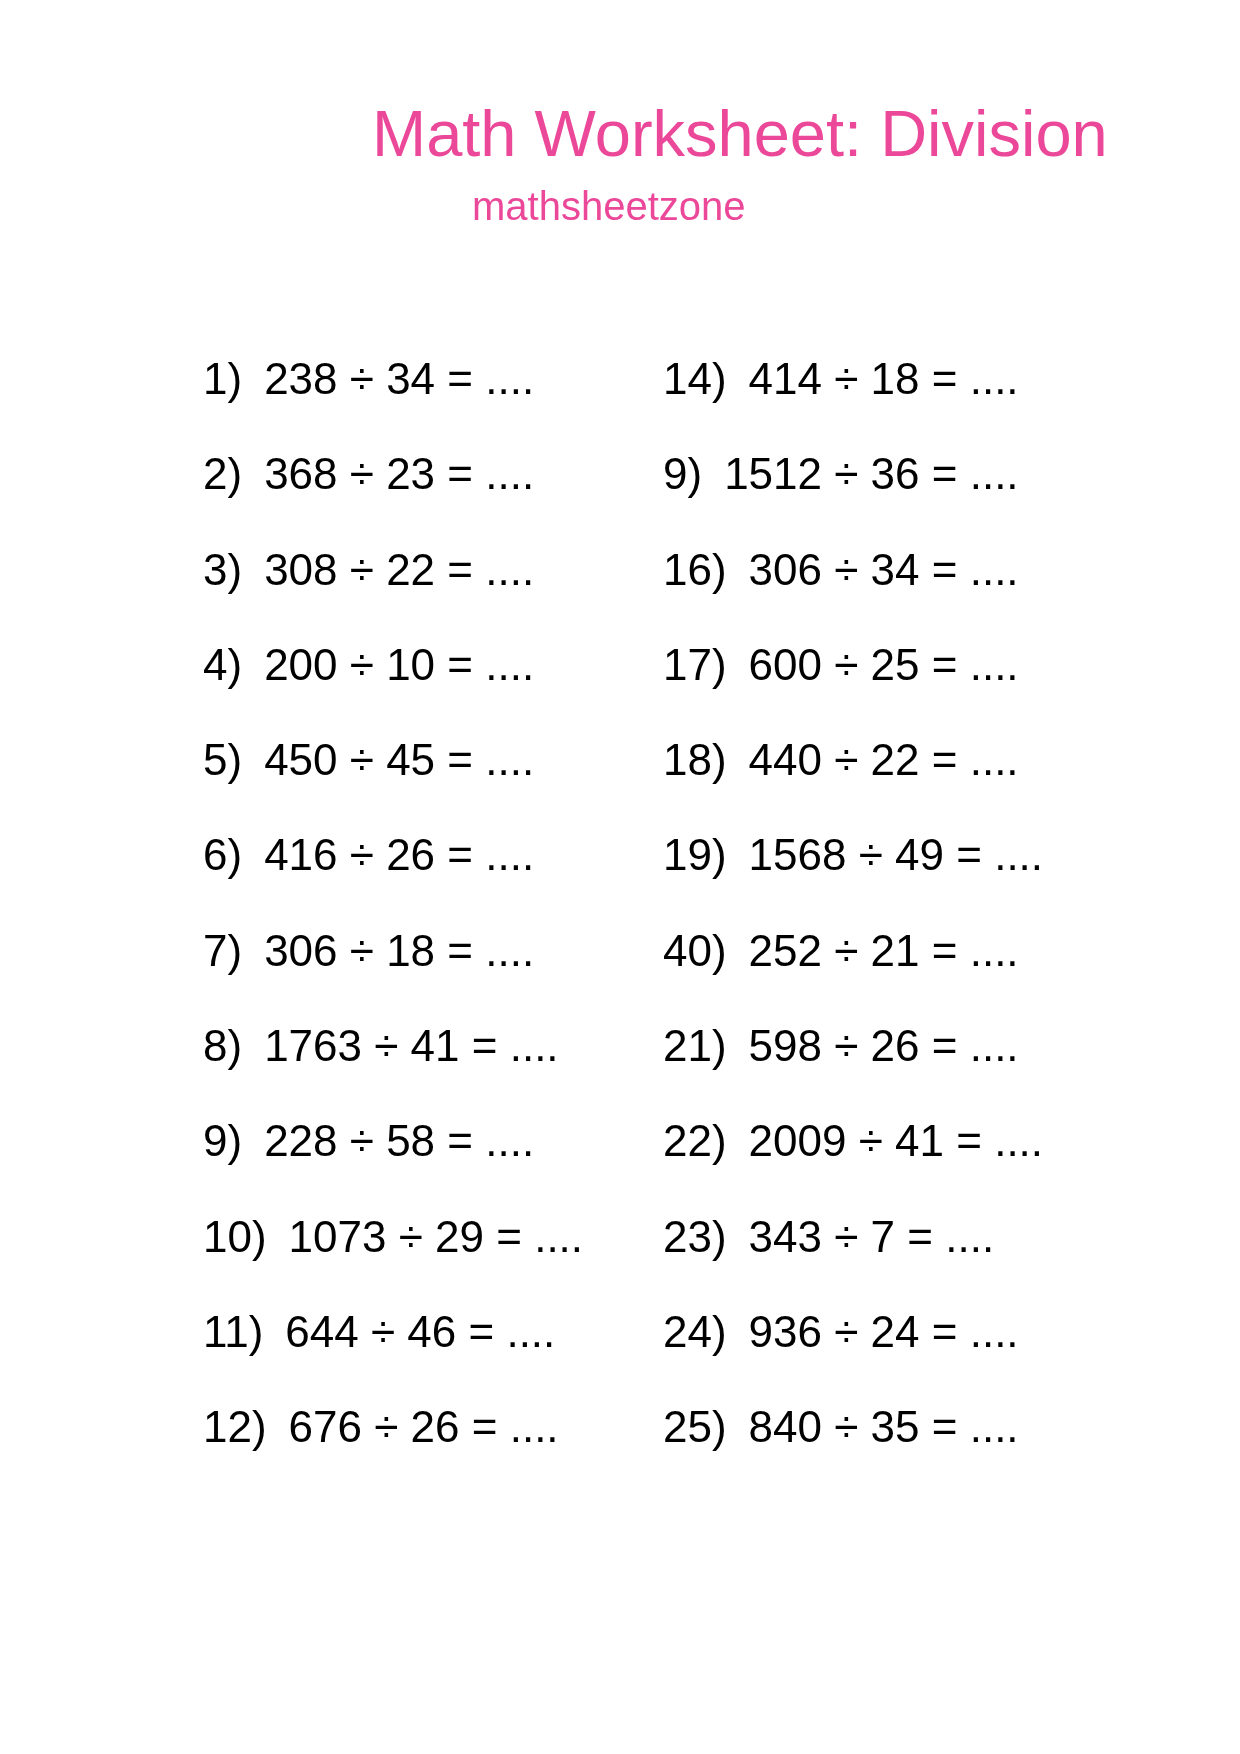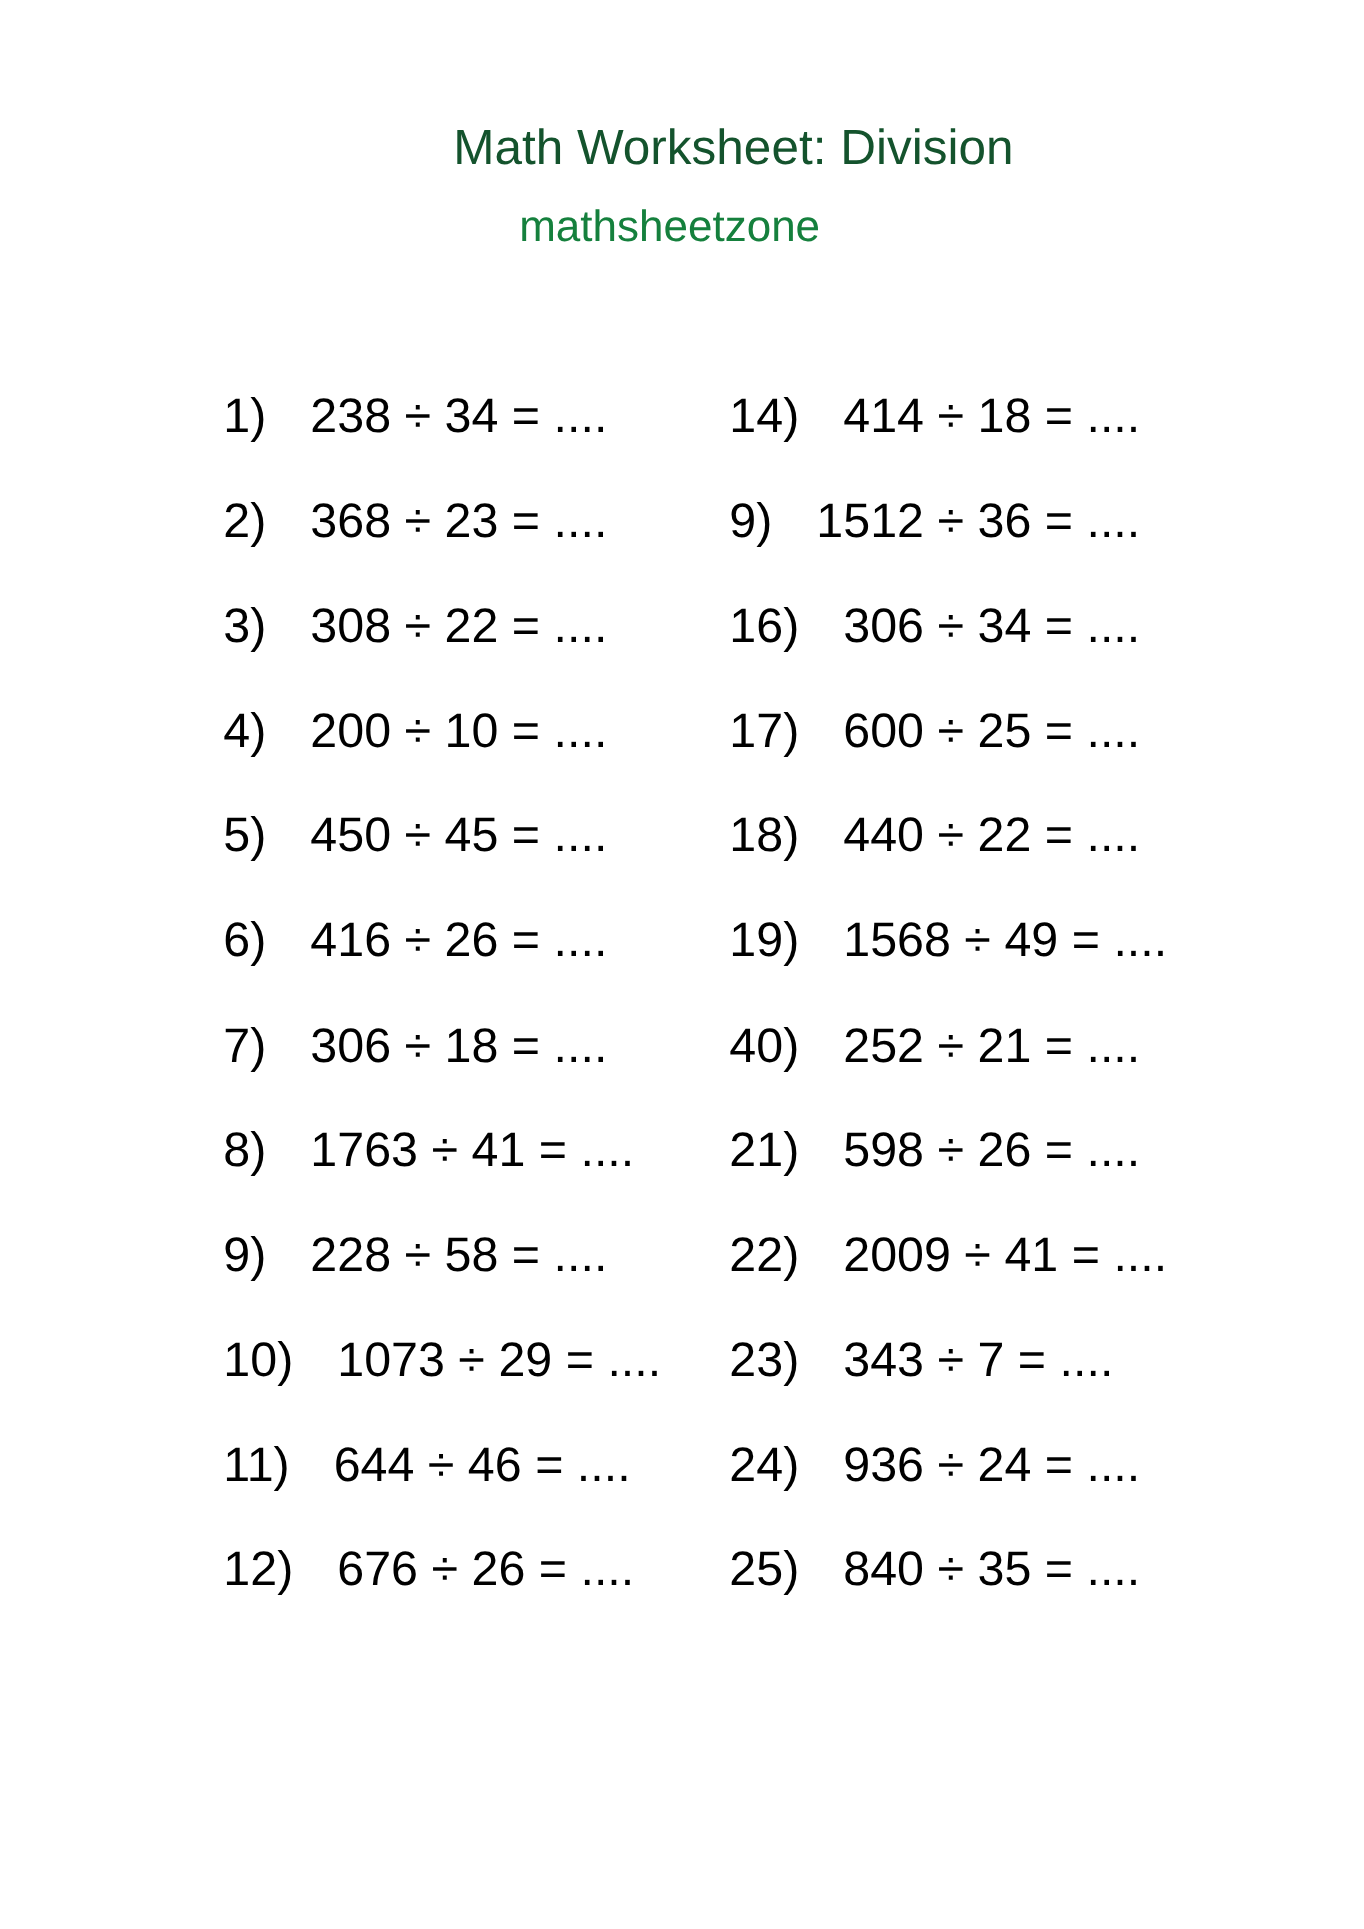--- a/index.html
+++ b/index.html
@@ -12,49 +12,48 @@
       height: 1754px;
       position: relative;
       overflow: hidden;
       font-family: "Liberation Sans", sans-serif;
       color: #000000;
     }
     .title {
       position: absolute;
       left: 372px;
       top: 96px;
-      font-size: 45px;
+      font-size: 65px;
       line-height: 75px;
       white-space: nowrap;
-      color: #14532d;
-      margin-left: 40px;
+      color: #ec4899;
     }
     .subtitle {
       position: absolute;
       left: 472px;
       top: 181px;
       font-size: 40px;
       line-height: 50px;
       white-space: nowrap;
-      color: #15803d;
+      color: #ec4899;
     }
     .column {
       position: absolute;
       top: 354px;
     }
     .col-left { left: 203px; }
     .col-right { left: 663px; }
     .problem {
       height: 95.3px;
       font-size: 44px;
       line-height: 50px;
       white-space: nowrap;
     }
     .problem .num { display: inline-block; }
-    .problem .eq { display: inline-block; margin-left: 40px; }
+    .problem .eq { display: inline-block; margin-left: 22px; }
   </style>
 </head>
 <body>
 
 <div class="title">Math Worksheet: Division</div>
 <div class="subtitle">mathsheetzone</div>
 
 <div class="column col-left">
   <div class="problem"><span class="num">1)</span><span class="eq">238 ÷ 34 = ....</span></div>
   <div class="problem"><span class="num">2)</span><span class="eq">368 ÷ 23 = ....</span></div>

